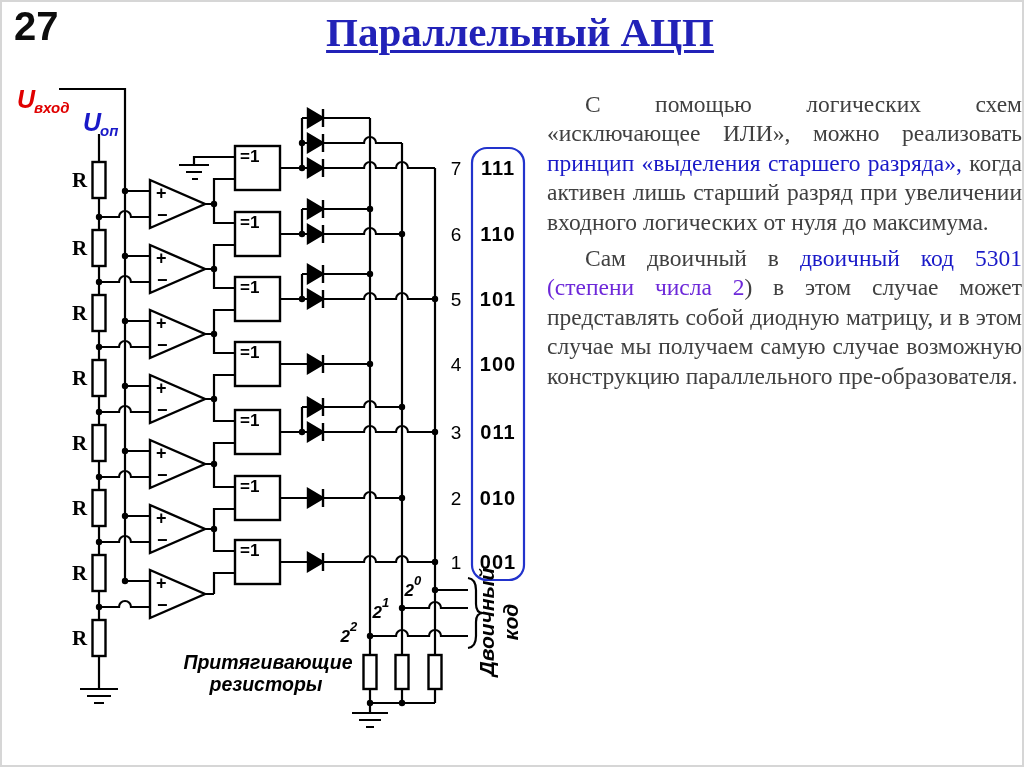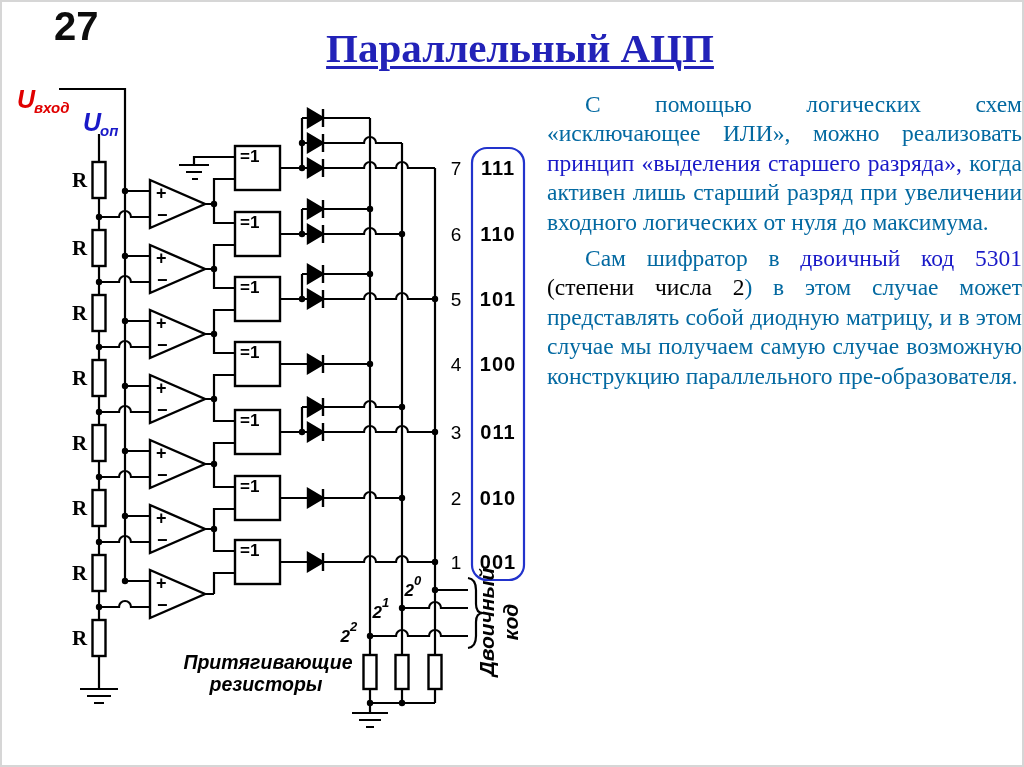--- a/index.html
+++ b/index.html
@@ -3,38 +3,37 @@
 <meta charset="utf-8">
 <style>
   html,body{margin:0;padding:0;background:#fff;}
   #slide{
     position:relative;width:1024px;height:767px;background:#ffffff;
     border:2px solid #d6d6d6;box-sizing:border-box;overflow:hidden;
     font-family:"Liberation Sans",sans-serif;
   }
   #slide-number{
     position:absolute;left:12px;top:2px;font-size:40px;font-weight:bold;
-    color:#0d0d0d;font-family:"Liberation Sans",sans-serif;margin-left:40px;
+    color:#0d0d0d;font-family:"Liberation Sans",sans-serif;
   }
   #page-title{
     position:absolute;left:238px;top:6px;width:560px;text-align:center;
     font-family:"Liberation Serif",serif;font-weight:bold;font-size:41px;
     color:#2222b8;text-decoration:underline;text-decoration-thickness:3px;
     text-underline-offset:4px;
-    margin-top:16px;
   }
   #schematic{position:absolute;left:0;top:0;}
   #text-column{
     position:absolute;left:545px;top:88px;width:475px;
     font-family:"Liberation Serif",serif;font-size:23.5px;line-height:29.4px;
     color:#0a0a0a;text-align:justify;
   }
   #text-column p{margin:0 0 7px 0;text-indent:38px;}
-  .t-k{color:#0369a1;}
-  .t-b{color:#000000;}
+  .t-k{color:#404040;}
+  .t-b{color:#6d28d9;}
   .t-bb{color:#1a1ac8;font-weight:normal;}
   svg text{font-family:"Liberation Sans",sans-serif;fill:#000;}
   .wire{stroke:#000;stroke-width:2.2;fill:none;}
   .boxline{stroke:#000;stroke-width:2.4;fill:#fff;}
   .diode{fill:#000;stroke:#000;stroke-width:2.4;}
   .dot{fill:#000;stroke:none;}
   .rlab{font-family:"Liberation Serif",serif;font-weight:bold;font-size:21px;}
   .xorlab{font-weight:bold;font-size:17px;}
   .cmp{font-weight:bold;font-size:18px;}
   .numlab{font-size:19px;}
@@ -346,15 +345,15 @@
       <text class="vertlab" transform="translate(516,620) rotate(-90)">код</text>
     </g>
     <g>
       <text class="biglab" x="266" y="667">Притягивающие</text>
       <text class="biglab" x="264" y="689">резисторы</text>
     </g>
   </svg>
 
   <div id="text-column">
       <p><span class="t-k">С помощью логических схем «исключающее ИЛИ», можно реализовать </span><span class="t-bb">принцип «выделения старшего разряда», </span><span class="t-k">когда активен лишь старший разряд при увеличении входного логических от нуля до максимума.</span></p>
-      <p><span class="t-k">Сам шифратор в </span><span class="t-bb">двоичный код 5301 </span><span class="t-b">(степени числа 2</span><span class="t-k">) в этом случае может представлять собой диодную матрицу, и в этом случае мы получаем самую случае возможную конструкцию параллельного пре-образователя.</span></p>
+      <p><span class="t-k">Сам двоичный в </span><span class="t-bb">двоичный код 5301 </span><span class="t-b">(степени числа 2</span><span class="t-k">) в этом случае может представлять собой диодную матрицу, и в этом случае мы получаем самую случае возможную конструкцию параллельного пре-образователя.</span></p>
     </div>
 </div>
 
 </body></html>

